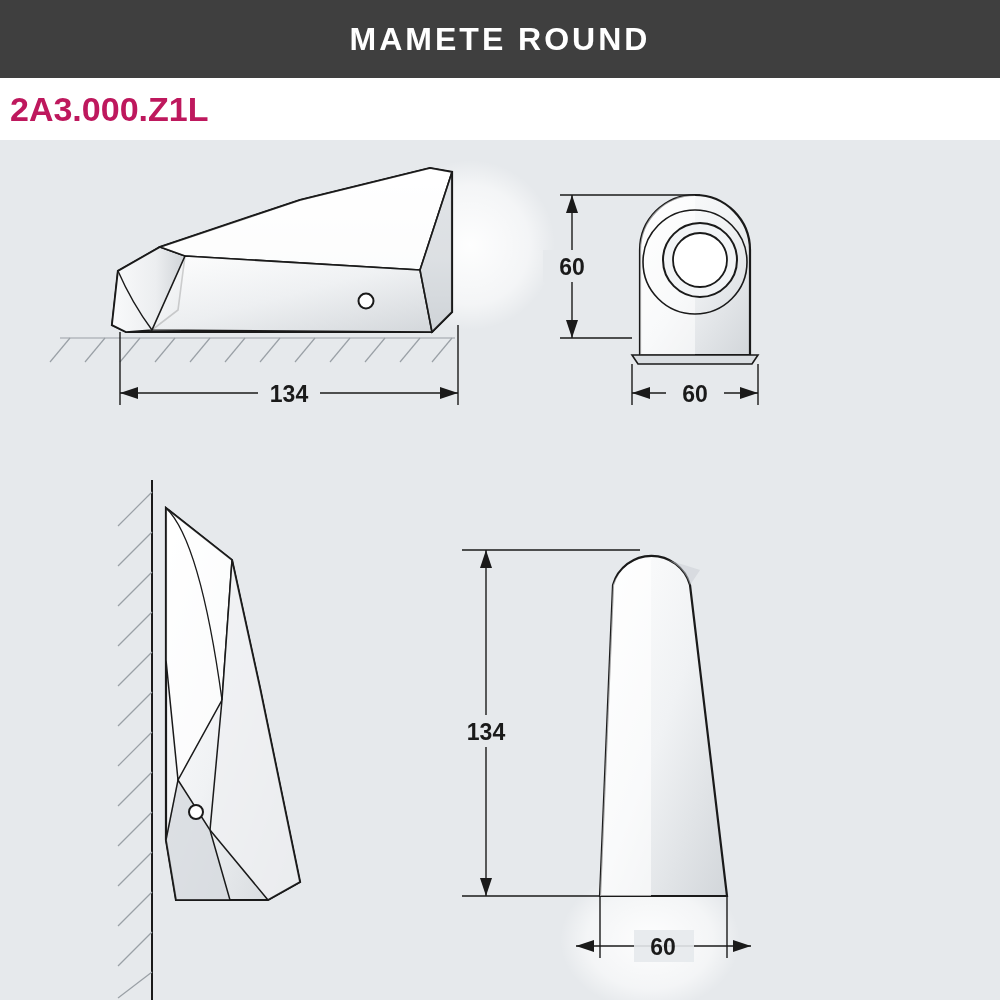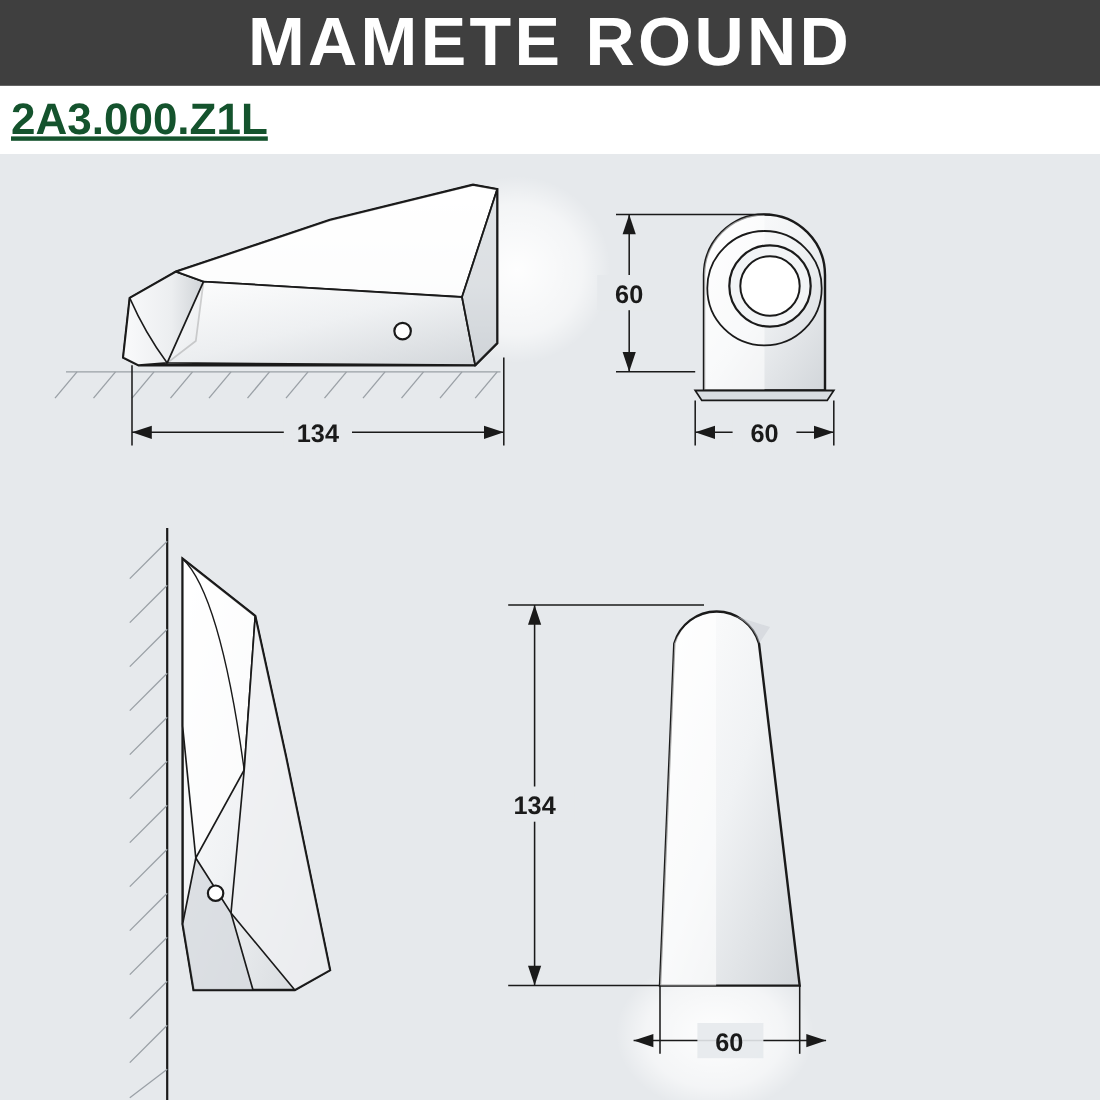--- a/index.html
+++ b/index.html
@@ -19,41 +19,40 @@
   .title-bar {
     height: 78px;
     background: #3f3f3f;
     display: flex;
     align-items: center;
     justify-content: center;
     position: relative;
   }
   .title-bar .title {
     color: #ffffff;
-    font-size: 62px;
+    font-size: 32px;
     font-weight: bold;
     letter-spacing: 3px;
     line-height: 1;
   }
 
   .code-bar {
     height: 62px;
     background: #ffffff;
     display: flex;
     align-items: center;
     justify-content: space-between;
     padding: 0 10px;
     box-sizing: border-box;
   }
   .code-bar .code {
-    font-size: 40px;
+    font-size: 34px;
     font-weight: bold;
-    color: #14532d;
+    color: #be185d;
     letter-spacing: 0px;
-    text-decoration: underline;
   }
 
   
   .drawing-area {
     position: absolute;
     top: 140px;
     left: 0;
     width: 1000px;
     height: 860px;
     background: #e6e9ec;

